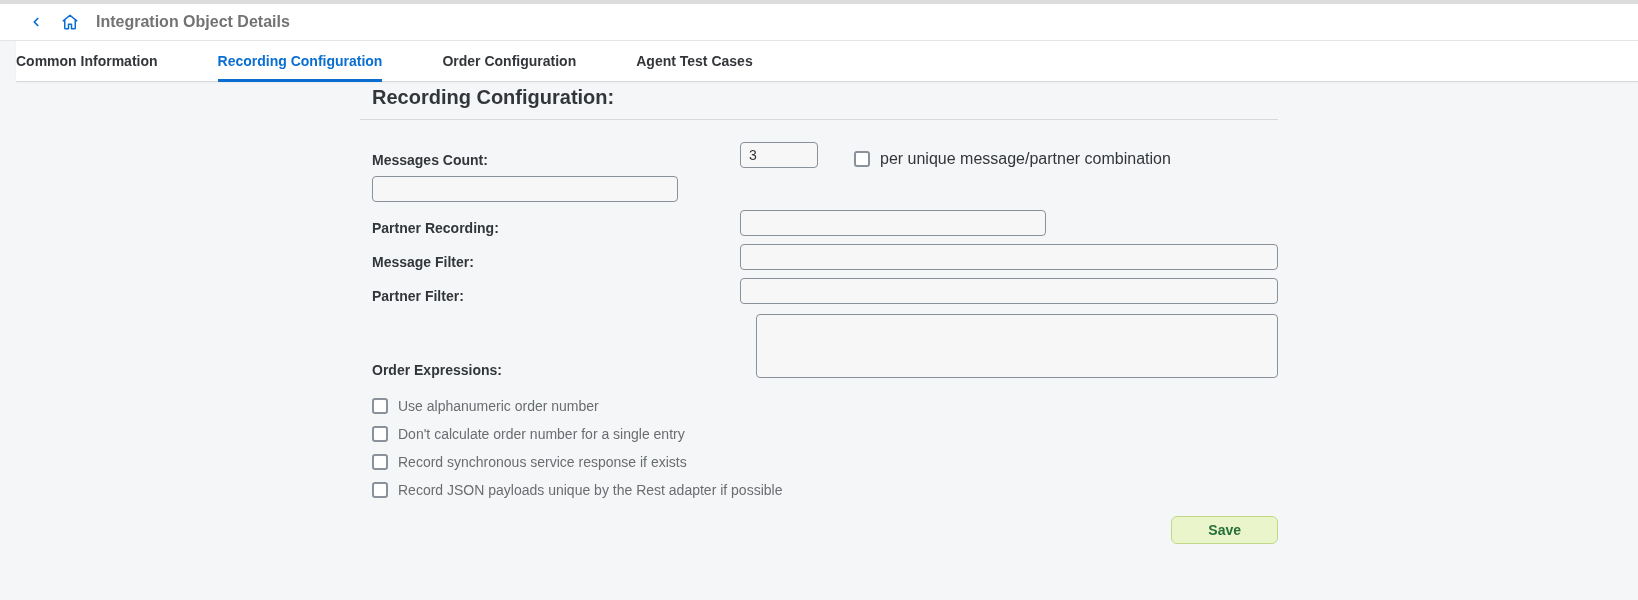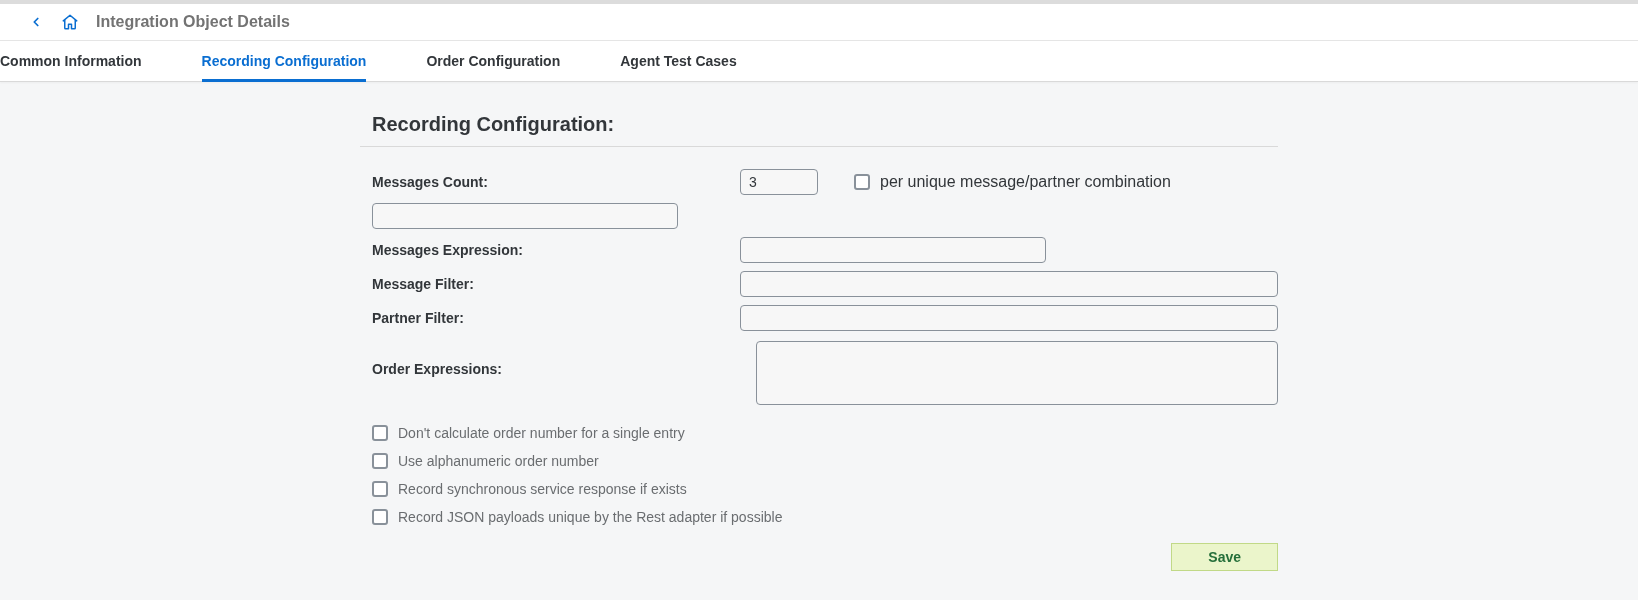--- a/index.html
+++ b/index.html
@@ -51,20 +51,21 @@
     .header-title {
       font-size: 16px;
       font-weight: 700;
       color: #737373;
     }
     .tabs {
       background: #fff;
       display: flex;
       border-bottom: 1px solid #d9d9d9;
       box-shadow: 0 1px 2px rgba(0,0,0,0.04);
+      margin-left: 16px;
     }
     .tab {
       padding: 12px 30px 12px 0;
       margin-right: 30px;
       font-size: 14px;
       font-weight: 700;
       color: #32363a;
       cursor: pointer;
       position: relative;
     }
@@ -75,40 +76,40 @@
       content: "";
       position: absolute;
       left: 0;
       right: 30px;
       bottom: -1px;
       height: 3px;
       background: #0a6ed1;
     }
     .content {
       max-width: 926px;
-      margin: 31px auto 0 auto;
+      margin: 4px auto 0 auto;
       padding: 0 4px;
     }
     .section-title {
       font-size: 20px;
       font-weight: 700;
       color: #32363a;
       padding-bottom: 10px;
       border-bottom: 1px solid #d9d9d9;
       margin-bottom: 22px;
       padding-left: 12px;
     }
     .form-row {
       display: flex;
-      align-items: center;
+      align-items: flex-end;
       margin-bottom: 8px;
       padding-left: 12px;
     }
     .form-row.textarea-row {
-      align-items: flex-start;
+      align-items: flex-end;
       margin-top: 10px;
       gap: 16px;
     }
     .form-row.textarea-row .form-label {
       padding-top: 20px;
     }
     .form-label {
       width: 368px;
       font-size: 14px;
       font-weight: 700;
@@ -169,21 +170,21 @@
     }
     .footer {
       display: flex;
       justify-content: flex-end;
       margin-top: 18px;
     }
     .save-btn {
       padding: 5px 36px;
       background: #ebf5cb;
       border: 1px solid #c1d987;
-      border-radius: 0;
+      border-radius: 6px;
       font-size: 14px;
       font-weight: 700;
       color: #256f3a;
       cursor: pointer;
     }
   </style>
 </head>
 <body>
 
 <div class="top-border"></div>
@@ -220,21 +221,21 @@
       <div class="checkbox-ctrl"></div>
       <span>per unique message/partner combination</span>
     </div>
   </div>
 
   <div class="form-row">
     <input type="text" class="form-input input-med" value="" style="">
   </div>
 
   <div class="form-row">
-    <div class="form-label">Messages Expression:</div>
+    <div class="form-label">Partner Recording:</div>
     <input type="text" class="form-input input-med" value="" style="">
   </div>
 
   <div class="form-row">
     <div class="form-label">Message Filter:</div>
     <input type="text" class="form-input input-wide" value="" style="">
   </div>
 
   <div class="form-row">
     <div class="form-label">Partner Filter:</div>
@@ -243,26 +244,26 @@
 
   <div class="form-row textarea-row">
     <div class="form-label">Order Expressions:</div>
     <textarea class="form-textarea" style=""></textarea>
   </div>
 
   <div style="height:12px"></div>
 
   <div class="checkbox-standalone">
     <div class="checkbox-ctrl"></div>
+    <span>Use alphanumeric order number</span>
+  </div>
+
+  <div class="checkbox-standalone">
+    <div class="checkbox-ctrl"></div>
     <span>Don't calculate order number for a single entry</span>
-  </div>
-
-  <div class="checkbox-standalone">
-    <div class="checkbox-ctrl"></div>
-    <span>Use alphanumeric order number</span>
   </div>
 
   <div class="checkbox-standalone">
     <div class="checkbox-ctrl"></div>
     <span>Record synchronous service response if exists</span>
   </div>
 
   <div class="checkbox-standalone">
     <div class="checkbox-ctrl"></div>
     <span>Record JSON payloads unique by the Rest adapter if possible</span>

